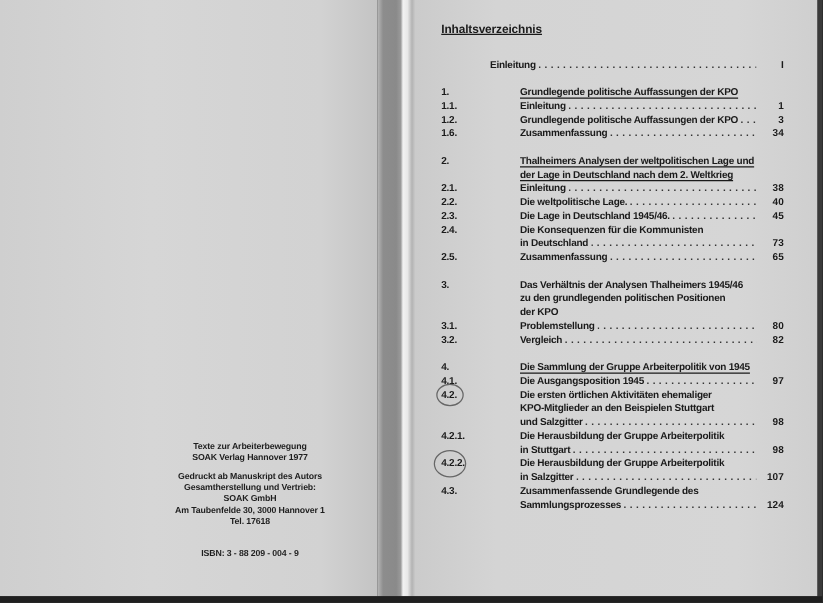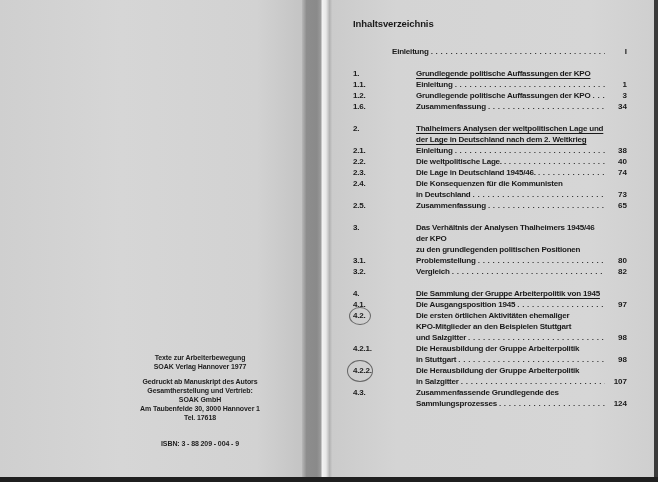--- a/index.html
+++ b/index.html
@@ -13,21 +13,21 @@
     background: linear-gradient(90deg, #cbcbcb 0%, #d4d4d4 20%, #d6d6d6 80%, #cfcfcf 100%); }
   .edge-right { position:absolute; left:654px; top:0; width:4px; height:482px; background:#3a3a3a; }
   .edge-bottom { position:absolute; left:0; top:477px; width:658px; height:5px; background:#1f1f1f; }
 
   .imprint { position:absolute; left:100px; top:353px; width:200px; text-align:center; color:#1e1e1e;
     font-size:7px; line-height:9px; font-weight:bold; letter-spacing:-0.1px; }
   .imprint .gap { height:6px; }
   .imprint .isbn { margin-top:17px; font-size:7px; }
 
   .toc { position:absolute; left:353px; top:18px; width:274px; color:#1a1a1a; font-weight:bold; font-size:8px; }
-  .toc-title { font-size:9.5px; margin:0 0 17px 0; letter-spacing:-0.1px; }
+  .toc-title { font-size:9.5px; margin:0 0 17px 0; letter-spacing:-0.1px;text-decoration:underline; }
   .row { position:relative; display:flex; align-items:baseline; height:11px; line-height:11px; white-space:nowrap; }
   .num { width:24px; flex:0 0 24px; letter-spacing:-0.2px; }
   .text { flex:0 1 auto; letter-spacing:-0.2px;margin-left:39px; }
   .dots { flex:1 1 auto; overflow:hidden; letter-spacing:2.3px; margin:0 4px 0 2px; color:#333; }
   .dots::before { content:". . . . . . . . . . . . . . . . . . . . . . . . . . . . . . . . . . . . . . . . . . . . . . . . . . . . . . . . . . . . . . . ."; letter-spacing:0; word-spacing:0.5px; }
   .page { flex:0 0 18px; text-align:right; }
   .section-gap { height:11px; }
   .ul { text-decoration:underline; text-decoration-thickness:1px; text-underline-offset:2px; }
   .cont { padding-left:24px; }
   .circle { position:absolute; border:1px solid #666; border-radius:50%; }
@@ -104,21 +104,21 @@
     <div class="row">
       <span class="num">2.2.</span>
       <span class="text">Die weltpolitische Lage.</span>
       <span class="dots"></span>
       <span class="page">40</span>
     </div>
     <div class="row">
       <span class="num">2.3.</span>
       <span class="text">Die Lage in Deutschland 1945/46.</span>
       <span class="dots"></span>
-      <span class="page">74</span>
+      <span class="page">45</span>
     </div>
     <div class="row">
       <span class="num">2.4.</span>
       <span class="text">Die Konsequenzen für die Kommunisten</span>
     </div>
     <div class="row cont">
       <span class="text">in Deutschland</span>
       <span class="dots"></span>
       <span class="page">73</span>
     </div>
@@ -128,24 +128,24 @@
       <span class="dots"></span>
       <span class="page">65</span>
     </div>
     <div class="section-gap"></div>
 
     <div class="row">
       <span class="num">3.</span>
       <span class="text">Das Verhältnis der Analysen Thalheimers 1945/46</span>
     </div>
     <div class="row cont">
+      <span class="text">zu den grundlegenden politischen Positionen</span>
+    </div>
+    <div class="row cont">
       <span class="text">der KPO</span>
-    </div>
-    <div class="row cont">
-      <span class="text">zu den grundlegenden politischen Positionen</span>
     </div>
     <div class="row">
       <span class="num">3.1.</span>
       <span class="text">Problemstellung</span>
       <span class="dots"></span>
       <span class="page">80</span>
     </div>
     <div class="row">
       <span class="num">3.2.</span>
       <span class="text">Vergleich</span>

